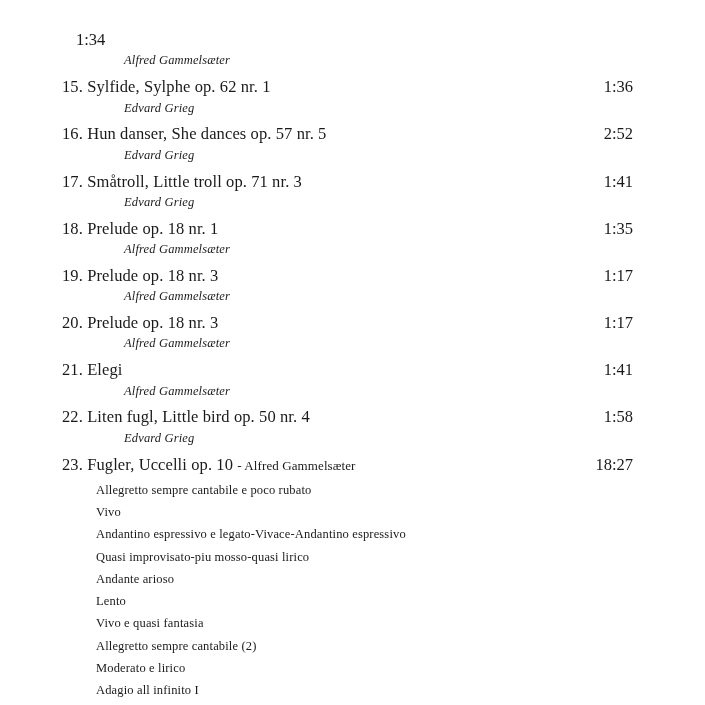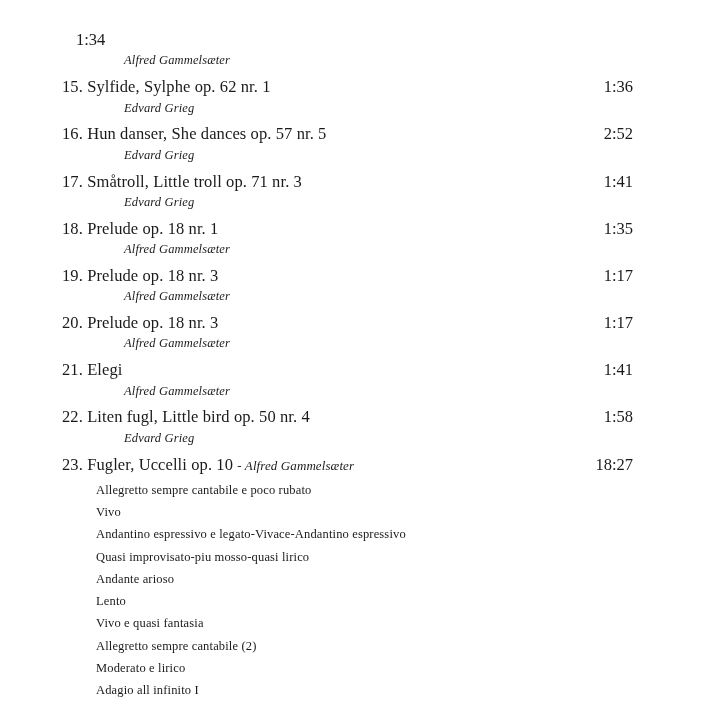--- a/index.html
+++ b/index.html
@@ -32,21 +32,20 @@
     align-items: baseline;
     justify-content: space-between;
     white-space: nowrap;
   }
   .track-title {
     font-size: 16.5px;
     line-height: 1.42;
     letter-spacing: 0.1px;
   }
   .track-title .inline-composer {
-    font-style: italic;
     font-size: 13px;
     letter-spacing: 0.1px;
     text-align: center;
   }
   .track-time {
     font-size: 16.5px;
     line-height: 1.42;
     padding-left: 14px;
   }
   .track-composer {

